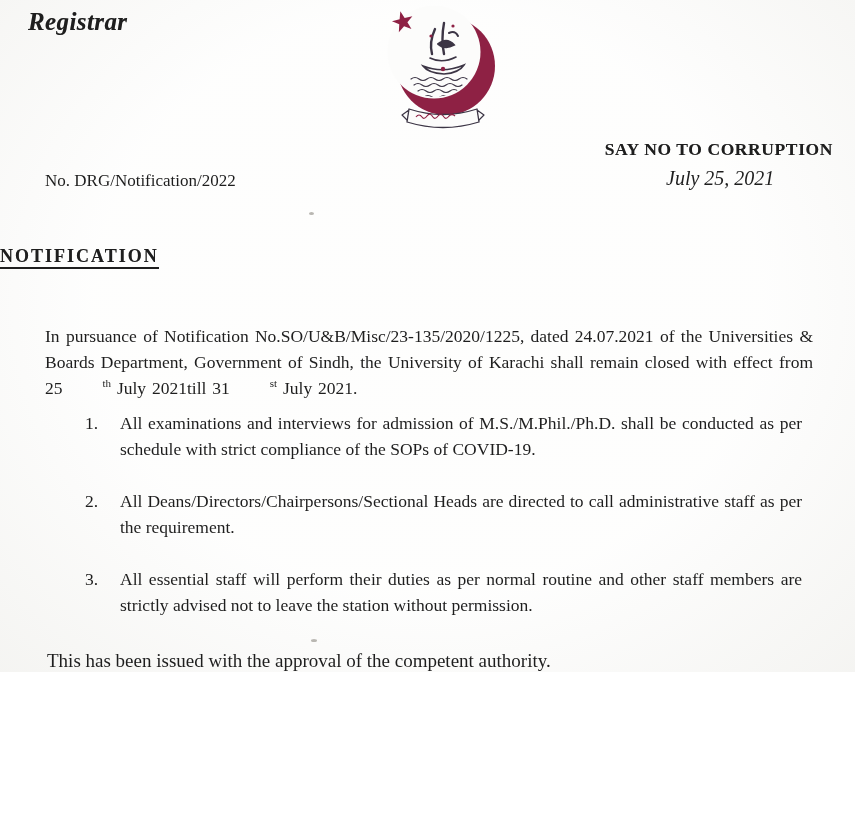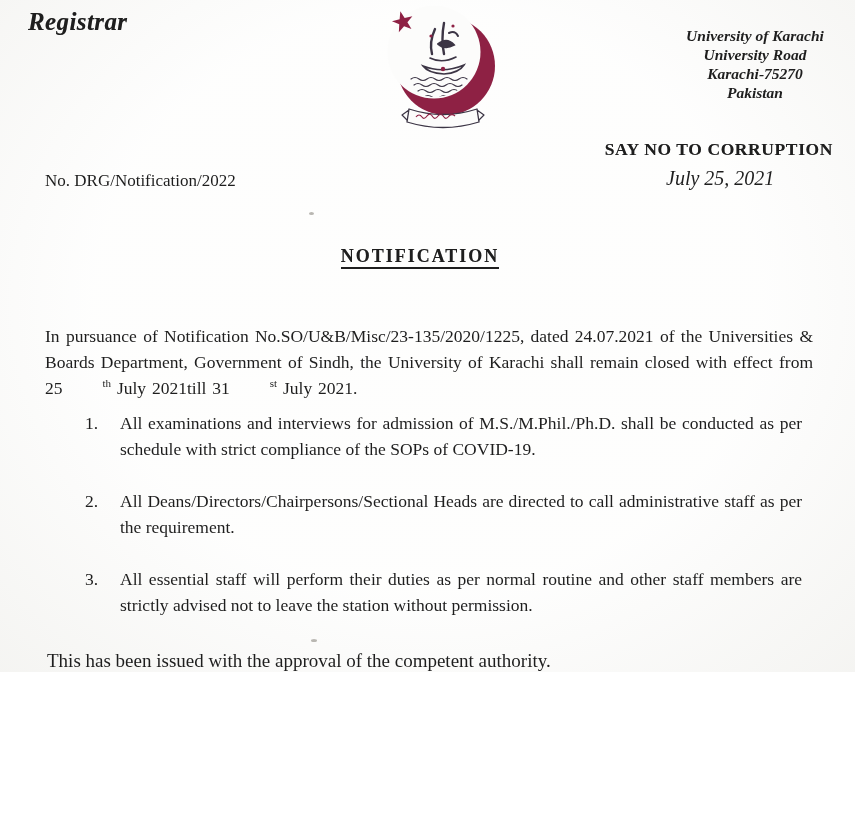--- a/index.html
+++ b/index.html
@@ -10,21 +10,21 @@
     font-family:"Liberation Serif", serif; color:#1e1e1e;
   }
   .registrar{position:absolute; left:28px; top:8px; font-size:25px; font-style:italic; font-weight:600; letter-spacing:.4px;}
   .crest{position:absolute; left:383px; top:6px; width:120px; height:132px;}
   .address{position:absolute; left:660px; top:26px; width:190px; text-align:center;
            font-size:15.5px; font-weight:bold; font-style:italic; line-height:19px;}
   .motto{position:absolute; left:0; top:139px; width:833px; text-align:right;
          font-size:17.5px; font-weight:bold; letter-spacing:.6px;}
   .ref-no{position:absolute; left:45px; top:171px; font-size:17px;}
   .date{position:absolute; left:666px; top:167px; font-size:20px;font-style:italic;}
-  .title-wrap{position:absolute; left:0; top:246px; width:840px; text-align:center;}
+  .title-wrap{position:absolute; left:0; top:246px; width:840px; }
   .title{font-size:18px; font-weight:bold; letter-spacing:2px;
          border-bottom:2px solid #1e1e1e; padding-bottom:1px;}
   .intro{position:absolute; left:45px; top:305px; width:768px;
          font-size:17.5px; line-height:26px; text-align:justify; word-spacing:1.5px;}
   .intro sup{font-size:11px; line-height:0;margin-left:40px;}
   .list{position:absolute; left:85px; top:410px; width:717px;}
   .list-item{display:flex; margin-bottom:26px; font-size:17.5px; line-height:26px;}
   .li-num{width:26px; flex:0 0 26px;}
   .li-text{flex:1; text-align:justify;margin-left:9px;}
   .closing{position:absolute; left:47px; top:650px; font-size:19px;}
@@ -75,26 +75,20 @@
       <path d="M41,91 q4,-3 8,0 t8,0 t8,0 t8,0"></path>
     </g>
 
     <g>
       <path d="M26,104 L19,109 L25,115 Z M94,104 L101,109 L95,115 Z" fill="#fcfcfb" stroke="#3c3545" stroke-width="1.2" stroke-linejoin="round"></path>
       <path d="M26,103 Q60,114 94,103 L96,116 Q60,127 24,116 Z" fill="#fcfcfb" stroke="#3c3545" stroke-width="1.3" stroke-linejoin="round"></path>
       <path d="M33,111 q3,-4 6,0 q2,3 5,-1 q3,-4 6,1 q2,3 5,-1 q3,-4 6,1 q2,3 5,-1 q3,-3 6,0" fill="none" stroke-width="1.2" stroke="#8e2144"></path>
     </g>
   </svg>
 
-  <div class="address">
-    <div>University of Karachi</div>
-    <div>University Road</div>
-    <div>Karachi-75270</div>
-    <div>Pakistan</div>
-  </div>
 
   <div class="motto text-soft">SAY NO TO CORRUPTION</div>
 
   <div class="ref-no">No. DRG/Notification/2022</div>
   <div class="date">July 25, 2021</div>
 
   <div class="title-wrap">
     <span class="title text-soft">NOTIFICATION</span>
   </div>
 

